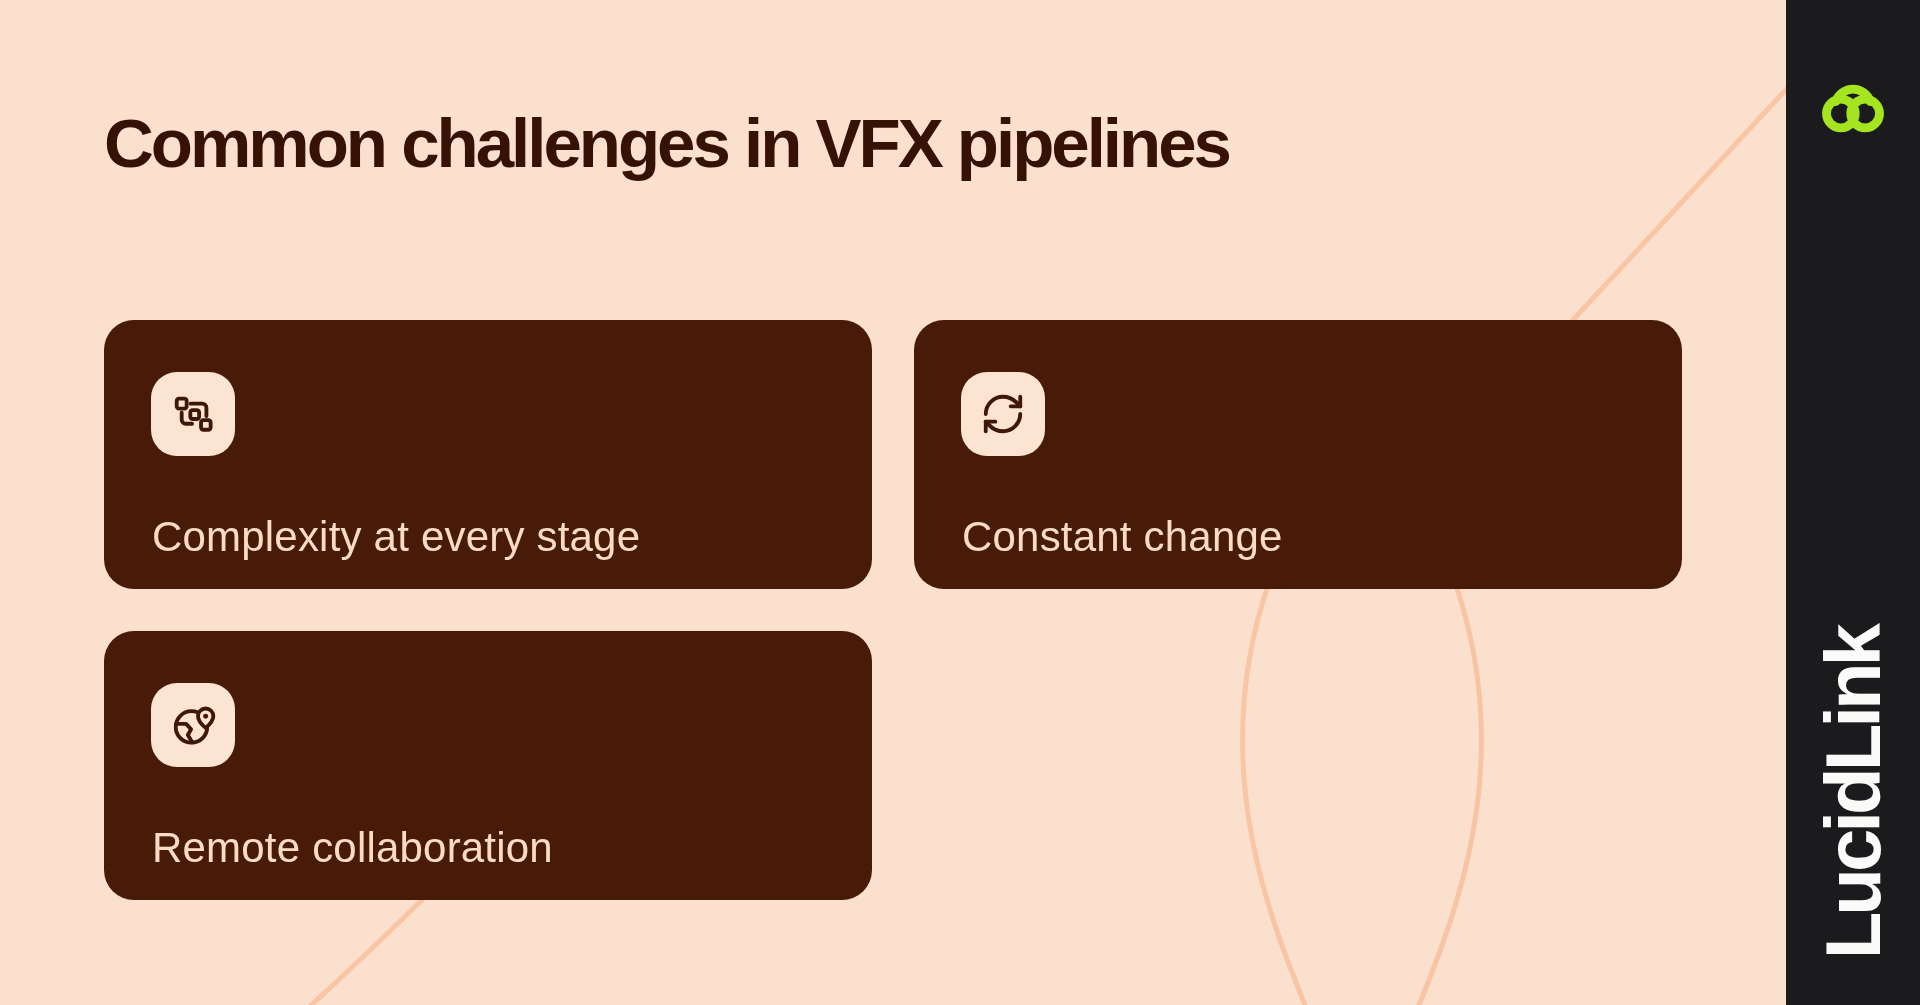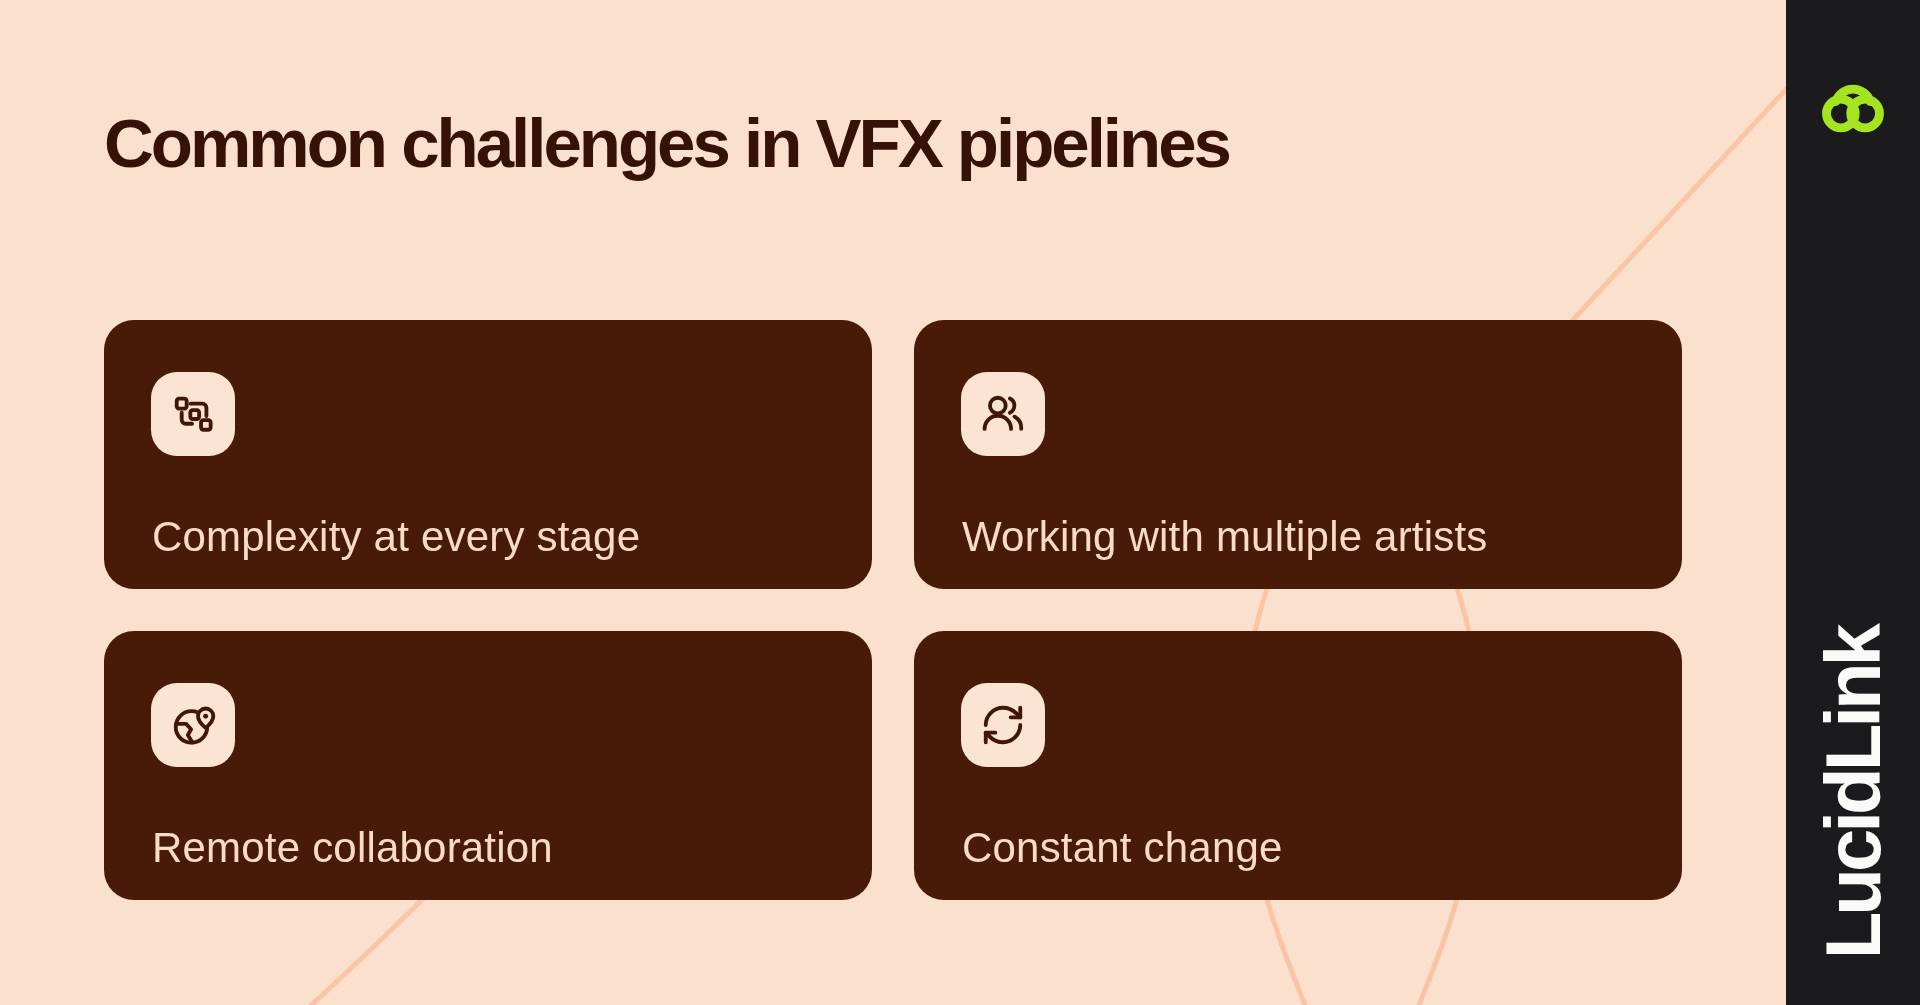--- a/index.html
+++ b/index.html
@@ -76,54 +76,43 @@
           <rect x="3.5" y="4" width="5.2" height="5.2" rx="1.2"></rect>
           <rect x="10.6" y="10" width="4.6" height="4.6" rx="1.2"></rect>
           <rect x="16.2" y="15.2" width="5" height="5" rx="1.2"></rect>
           <path d="M10.8 6.6h6a2.2 2.2 0 0 1 2.2 2.2v4.3"></path>
           <path d="M6.1 11.3v3.6a2.2 2.2 0 0 0 2.2 2.2h3.2"></path>
         </svg>
       </div>
       <div class="card-label">Complexity at every stage</div>
     </div>
 
+
     <div class="card">
       <div class="icon-tile">
         <svg width="46" height="46" viewBox="0 0 24 24">
-          <circle cx="9.3" cy="7.6" r="4.1"></circle>
-          <path d="M2.4 19.8a6.9 6.9 0 0 1 13.8 0"></path>
-          <path d="M15.6 3.9a4.1 4.1 0 0 1 0 7.4"></path>
-          <path d="M18 13.4a6.9 6.9 0 0 1 3.5 6.4"></path>
+          <path d="M3 12a9 9 0 0 1 9-9 9.75 9.75 0 0 1 6.74 2.74L21 8"></path>
+          <path d="M21 3v5h-5"></path>
+          <path d="M21 12a9 9 0 0 1-9 9 9.75 9.75 0 0 1-6.74-2.74L3 16"></path>
+          <path d="M8 16H3v5"></path>
         </svg>
       </div>
-      <div class="card-label">Working with multiple artists</div>
+      <div class="card-label">Constant change</div>
     </div>
 
     <div class="card">
       <div class="icon-tile">
         <svg width="46" height="46" viewBox="0 0 24 24">
           <circle cx="11.2" cy="13" r="8.2"></circle>
           <path d="M3.2 11.4h5.2l2.6 2.8-1.7 3 2.4 3.9"></path>
           <path d="M18.6 3.4a4 4 0 0 1 4 4c0 2.7-4 6.1-4 6.1s-4-3.4-4-6.1a4 4 0 0 1 4-4z" fill="#FCE4D2"></path>
           <circle cx="18.6" cy="7.4" r="1.3" fill="#3F1708" stroke="none"></circle>
         </svg>
       </div>
       <div class="card-label">Remote collaboration</div>
-    </div>
-
-    <div class="card">
-      <div class="icon-tile">
-        <svg width="46" height="46" viewBox="0 0 24 24">
-          <path d="M3 12a9 9 0 0 1 9-9 9.75 9.75 0 0 1 6.74 2.74L21 8"></path>
-          <path d="M21 3v5h-5"></path>
-          <path d="M21 12a9 9 0 0 1-9 9 9.75 9.75 0 0 1-6.74-2.74L3 16"></path>
-          <path d="M8 16H3v5"></path>
-        </svg>
-      </div>
-      <div class="card-label">Constant change</div>
     </div>
 
   </div>
 </div>
 
 <div class="sidebar">
   <div class="brand-logo">
     <svg width="64" height="58" viewBox="0 0 46 42">
       <path d="M 10.5 18.5 A 13.2 13.2 0 0 1 35.5 18.5"></path>
       <circle cx="14.2" cy="27.2" r="10.4"></circle>

